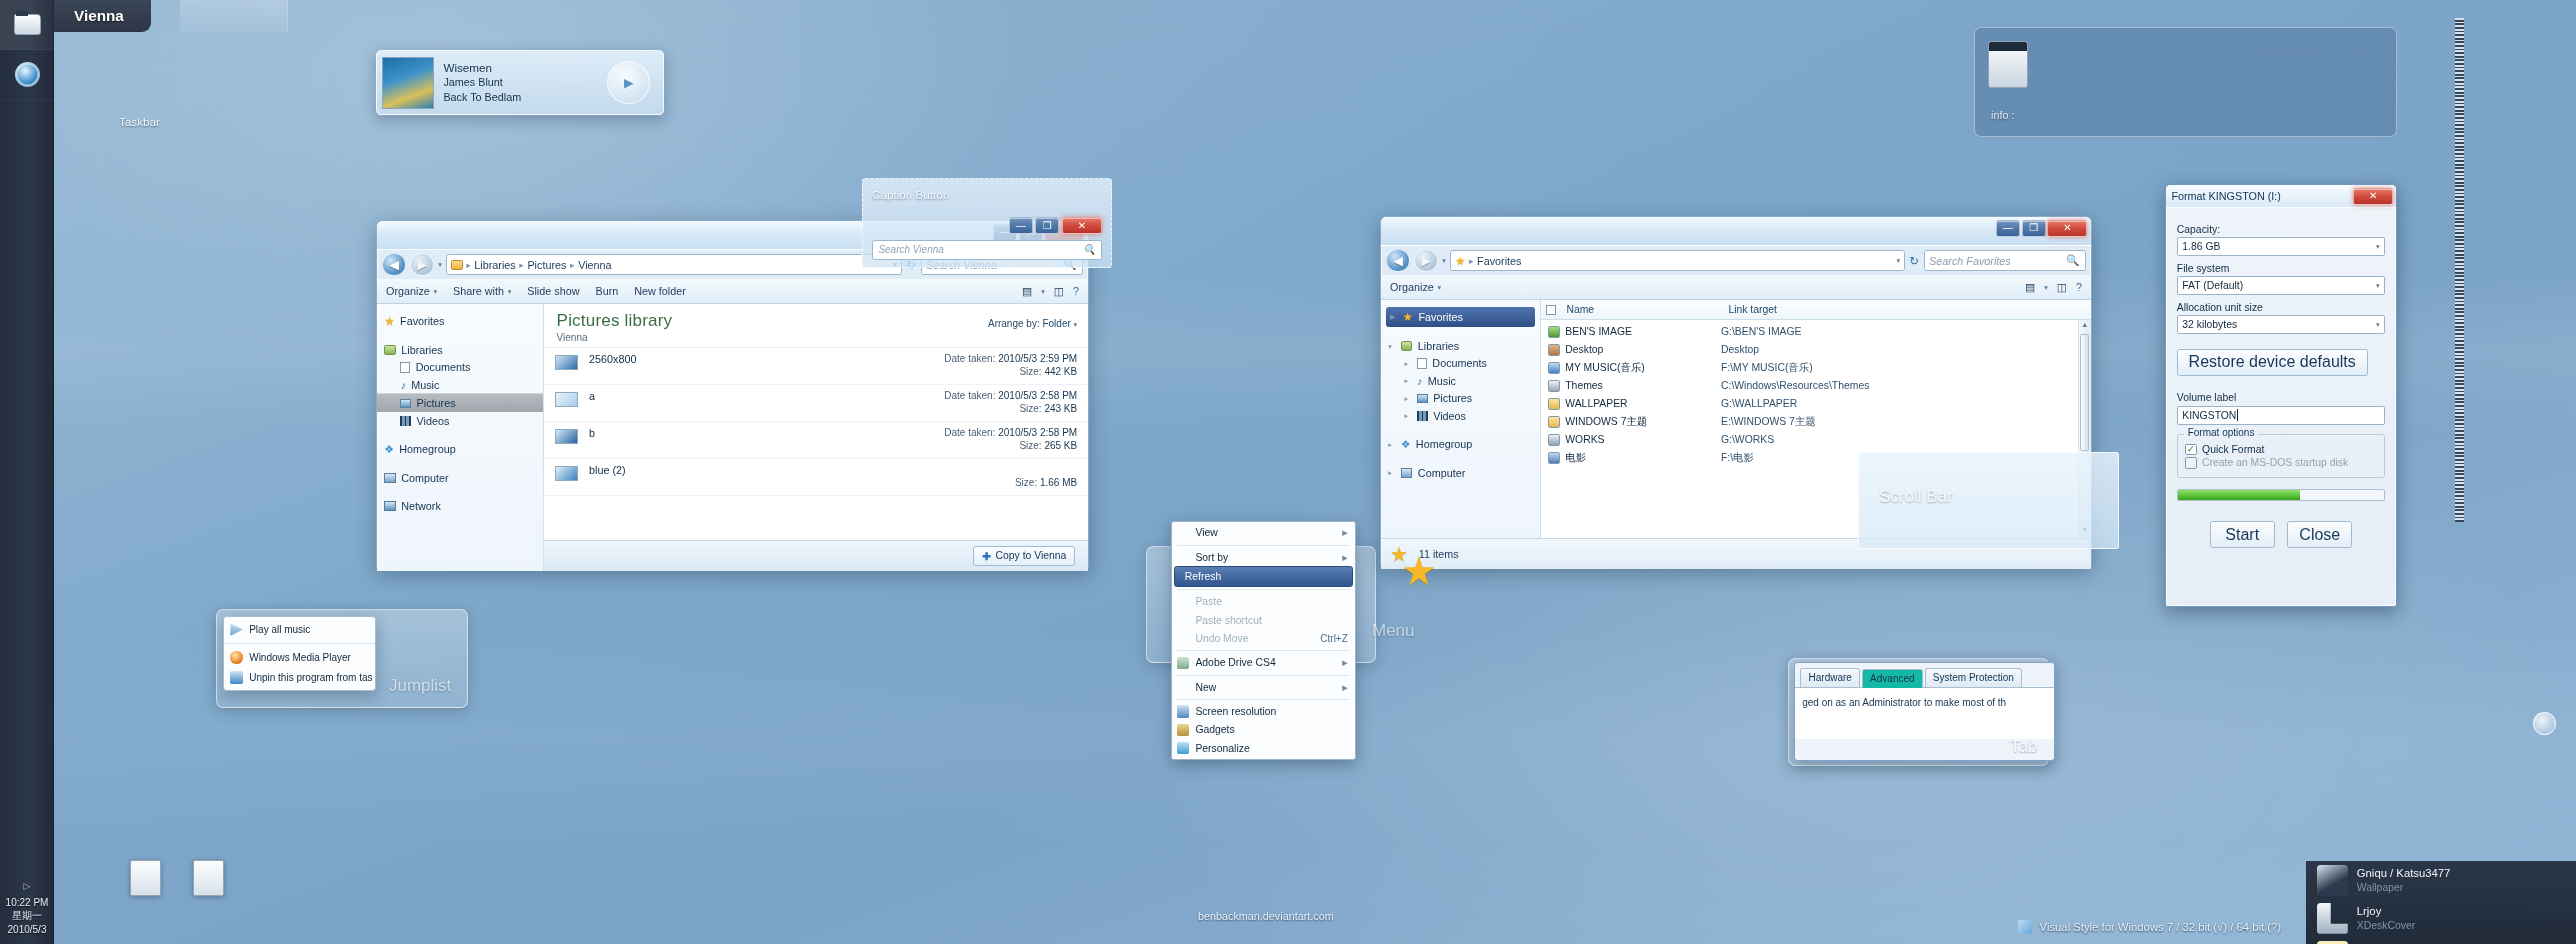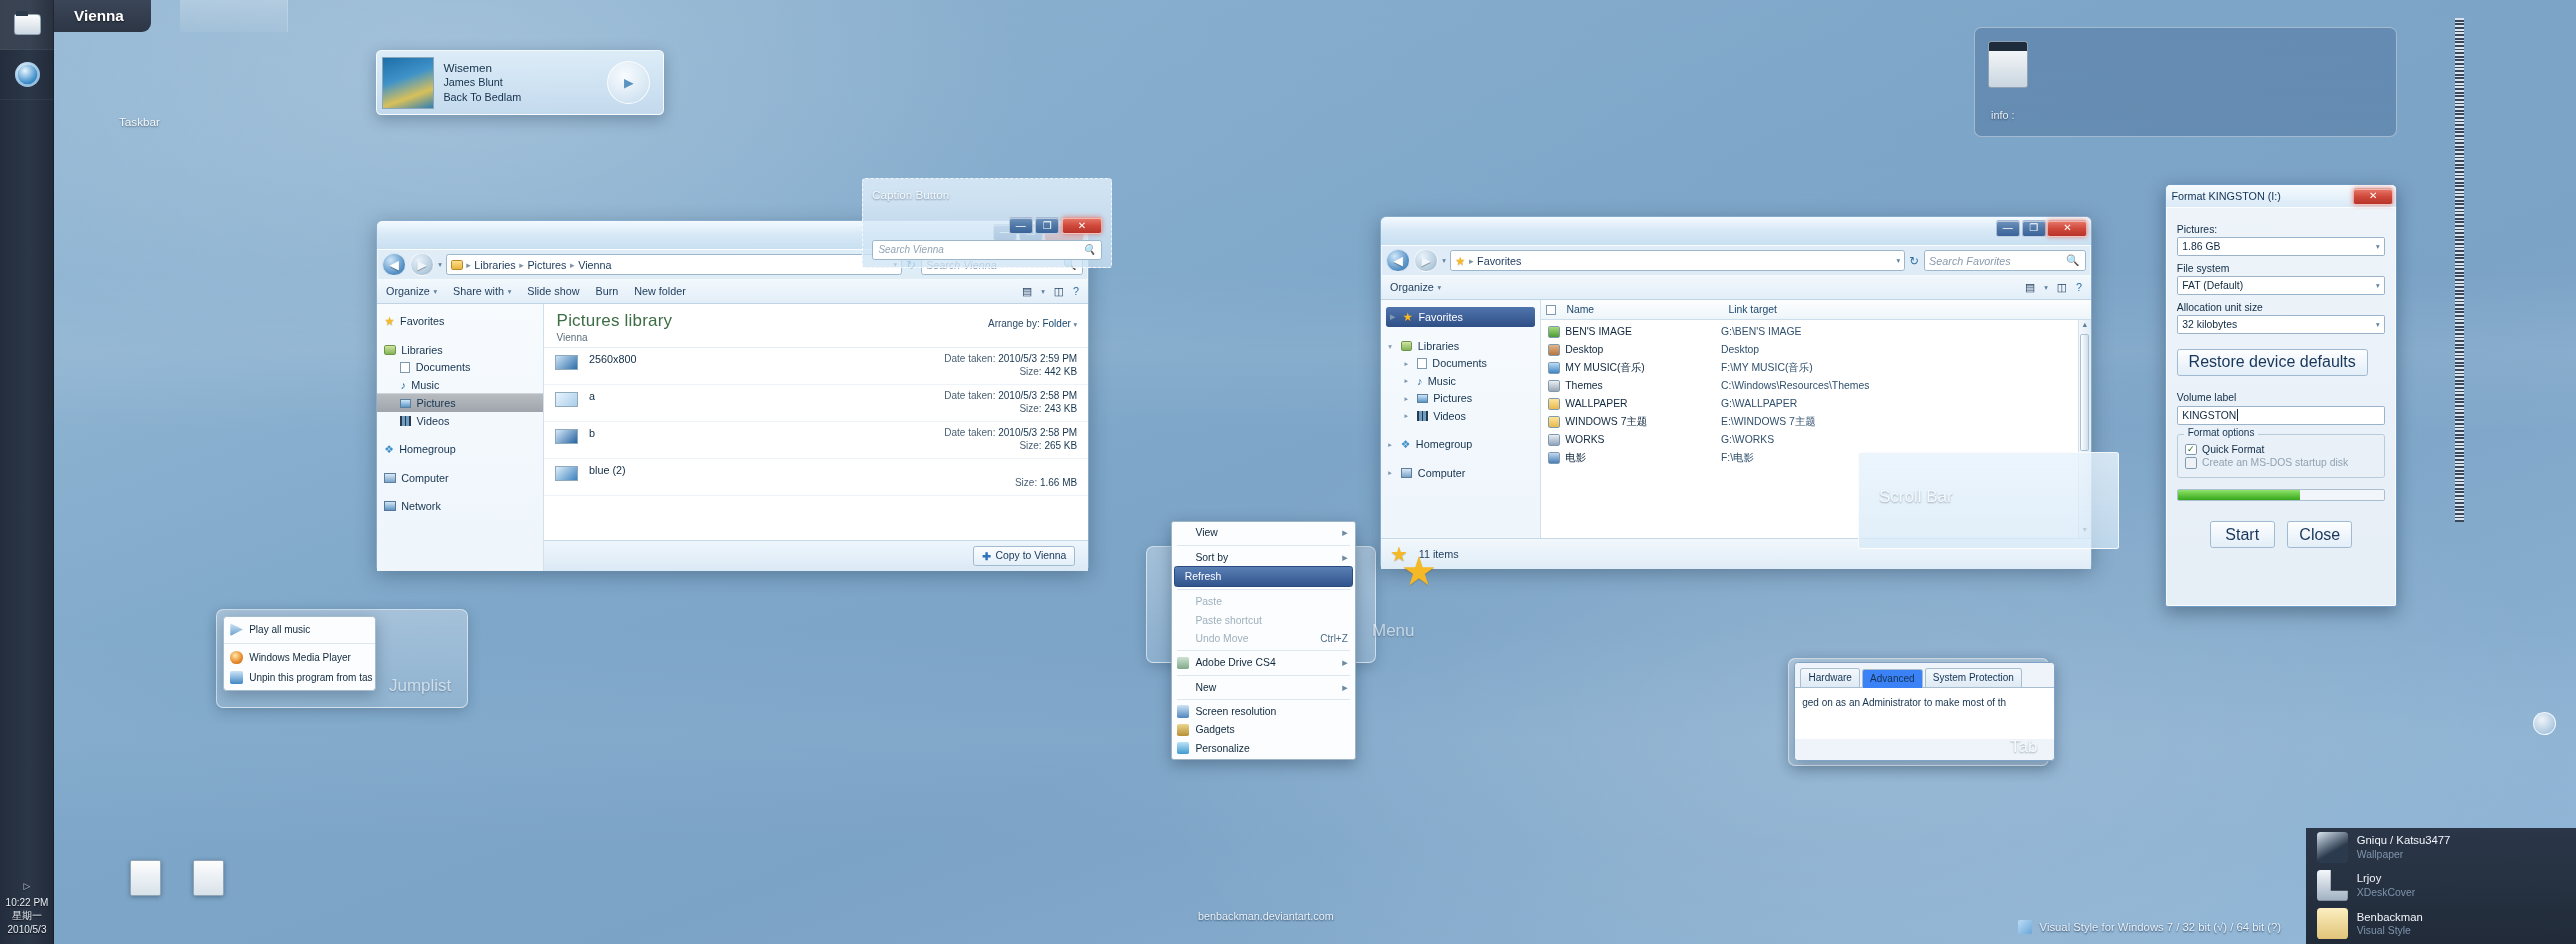--- a/index.html
+++ b/index.html
@@ -309,32 +309,32 @@
     position: absolute; z-index: 26; left: 1794px; top: 662px; width: 261px; height: 99px;
     background: #eef4fa; border: 0.9px solid #7fa4c7; border-radius: 3.6px;
     box-shadow: 0 4.5px 14.4px rgba(20,40,60,.3); overflow: hidden;
   }
   .tabs { display: flex; gap: 1.8px; padding: 5.4px 3.6px 0 5.4px; }
   .tab {
     font-size: 10px; color: #133253; padding: 2.7px 7.2px 3.6px;
     border: 0.9px solid #a7bed0; border-bottom: none; border-radius: 2.7px 2.7px 0 0;
     background: linear-gradient(180deg, #f3f8fc, #dfeaf4);
   }
-  .tab.active { background: #3b82f6; position: relative; top: 0.9px; }
+  .tab.active { background: #14b8a6; position: relative; top: 0.9px; }
   .sysprop-body { background: #fff; border-top: 0.9px solid #a7bed0; height: 52px; font-size: 10px; color: #16334f; padding: 9px 7.2px; overflow: hidden; white-space: nowrap; }
 
   
   .scrolldemo {
     position: absolute; z-index: 27; left: 1858px; top: 452px; width: 261px; height: 97px;
     background: linear-gradient(180deg, rgba(232,243,252,.82), rgba(212,232,247,.72));
     border: 0.9px solid rgba(255,255,255,.8); border-radius: 2.7px;
   }
 
   
-  .credits { position: absolute; right: 0; bottom: 0; width: 270px; height: 117px;
+  .credits { position: absolute; right: 0; bottom: 0; width: 270px; height: 84px;
     background: linear-gradient(180deg, rgba(34,44,60,.92), rgba(28,37,51,.96)); z-index: 58; }
   .credit-row { display: flex; align-items: center; gap: 9px; padding: 3.6px 10.8px; }
   .credit-ico { width: 31px; height: 31px; border-radius: 3.6px; flex: none; }
   .credit-name { color: #f2f6fb; font-size: 11.3px; line-height: 14.4px; }
   .credit-role { color: #7f94ad; font-size: 10.4px; line-height: 13.5px; }
 
   .bottom-note {
     position: absolute; bottom: 10.8px; left: 2018px; display: flex; align-items: center; gap: 7.2px;
     color: #eaf2fa; font-size: 11.3px; text-shadow: 0 0.9px 1.8px rgba(20,40,70,.8); z-index: 52;
   }
@@ -721,21 +721,21 @@
 <div class="scrolldemo">
   <div class="label-overlay label-big" style="left:20px;top:34px;position:absolute;">Scroll Bar</div>
 </div>
 
 <div class="dlg" style="left:2165px;top:184px;width:232px;height:423px;">
   <div class="dlg-title">
     <span>Format KINGSTON (I:)</span>
     <div class="cap-btn close" style="position:absolute;right:2.7px;top:2.7px;">✕</div>
   </div>
   <div class="dlg-body">
-    <div class="fld-label">Pictures:</div>
+    <div class="fld-label">Capacity:</div>
     <div class="combo">
       <span>1.86 GB</span>
       <span class="caret">▾</span>
     </div>
     <div class="fld-label">File system</div>
     <div class="combo">
       <span>FAT (Default)</span>
       <span class="caret">▾</span>
     </div>
     <div class="fld-label">Allocation unit size</div>

